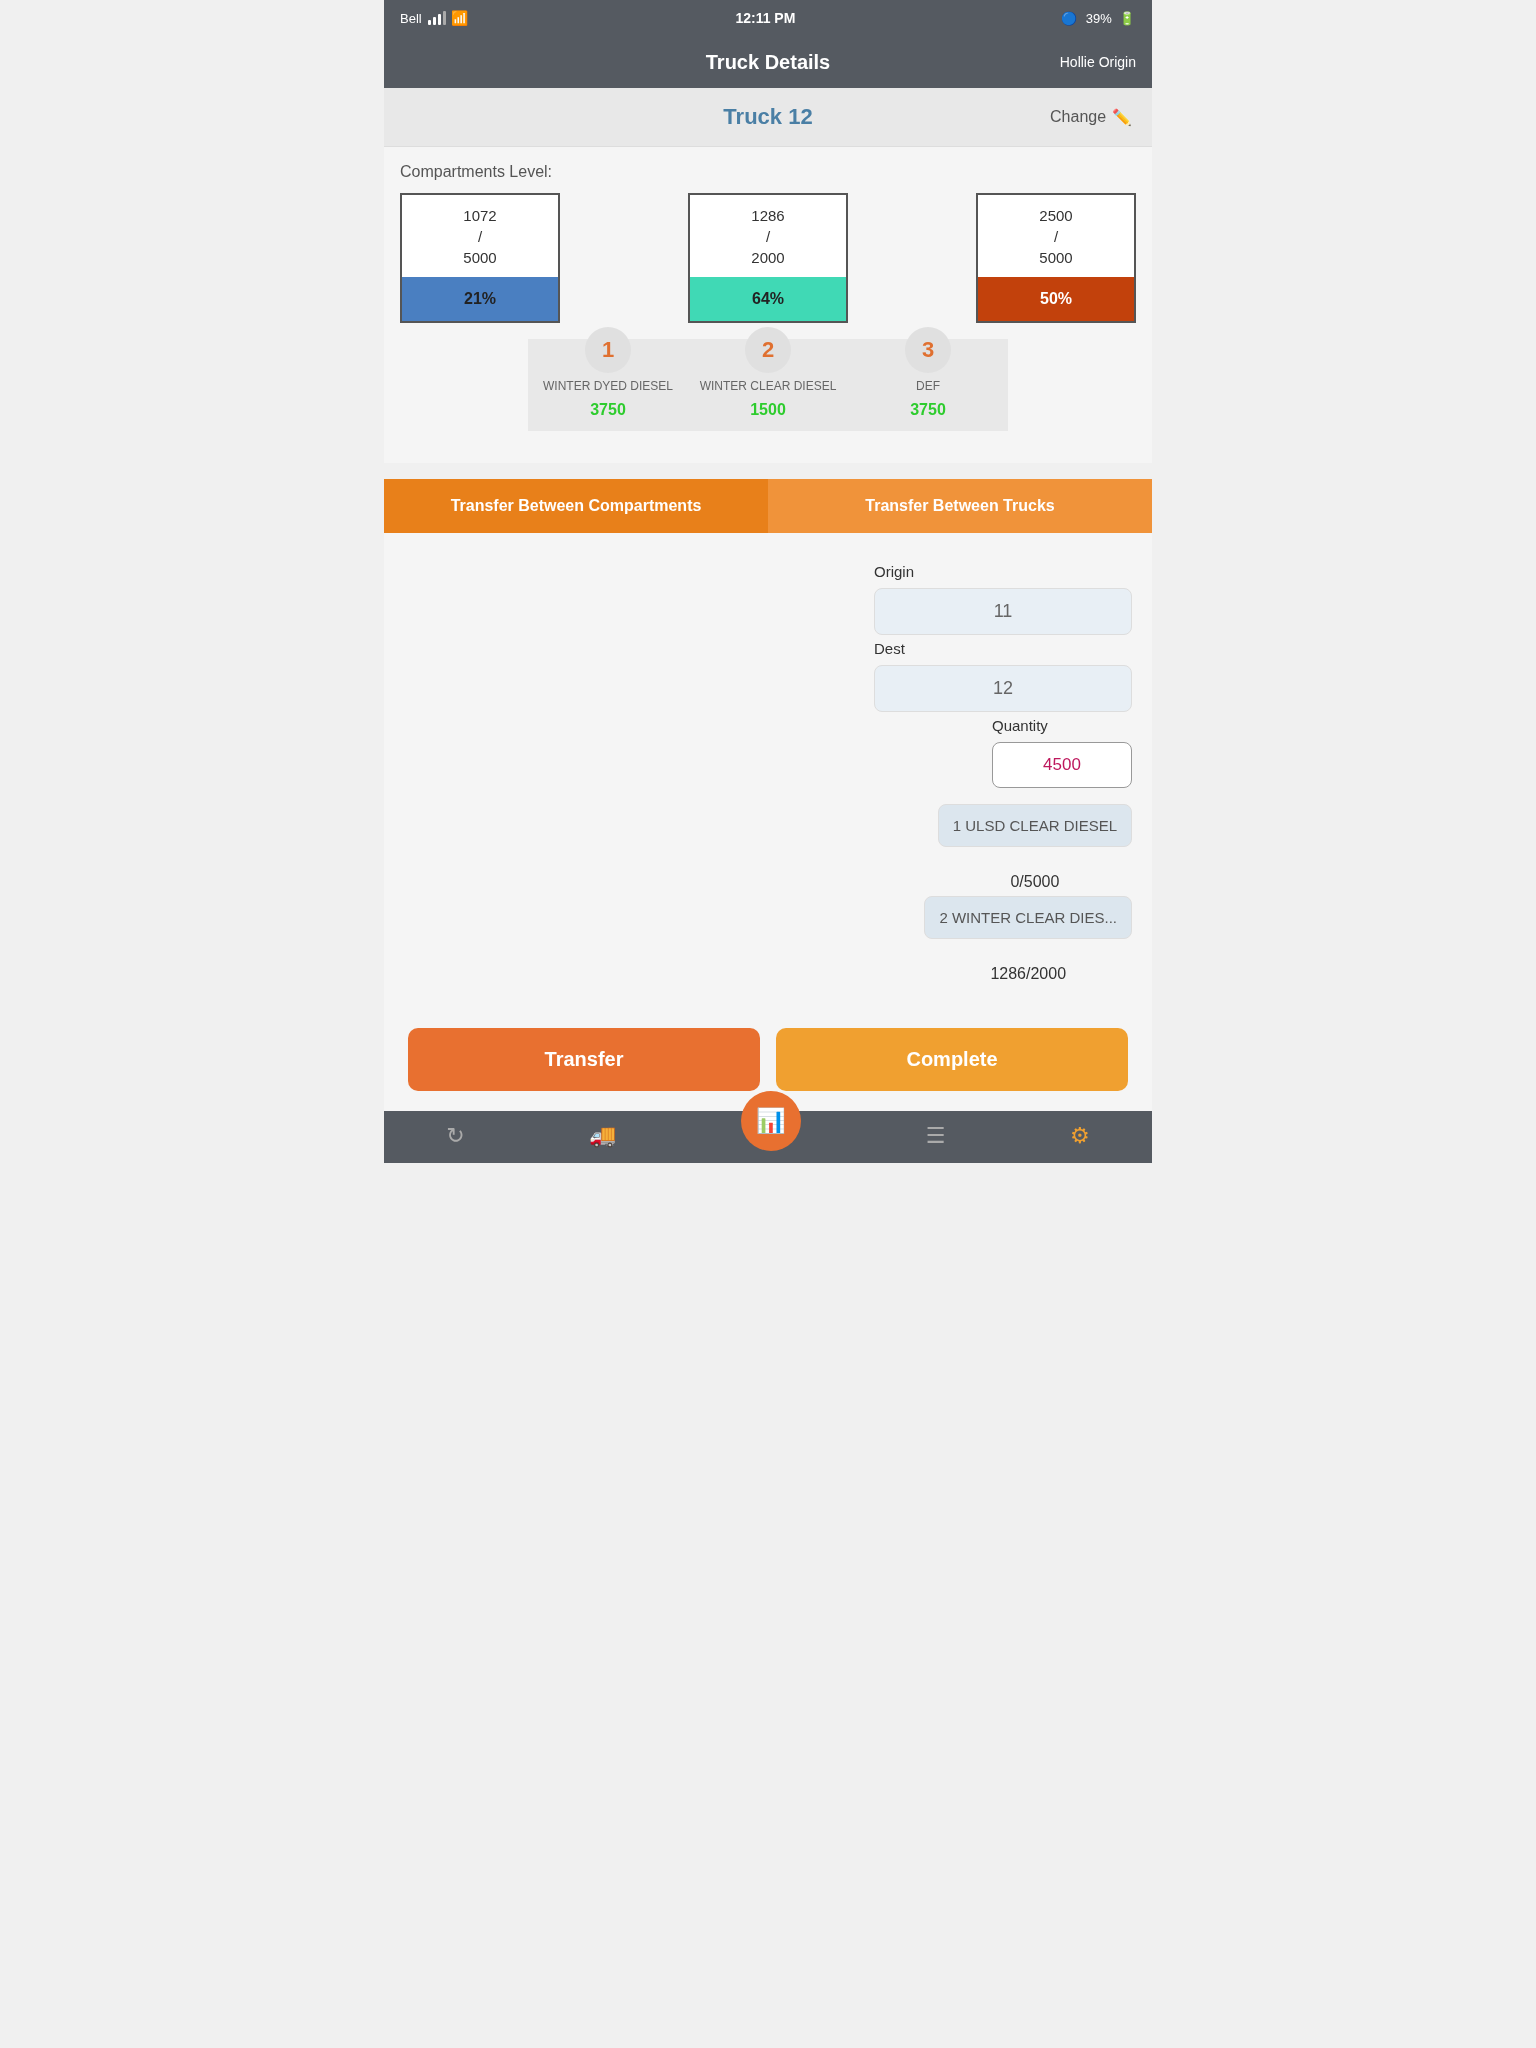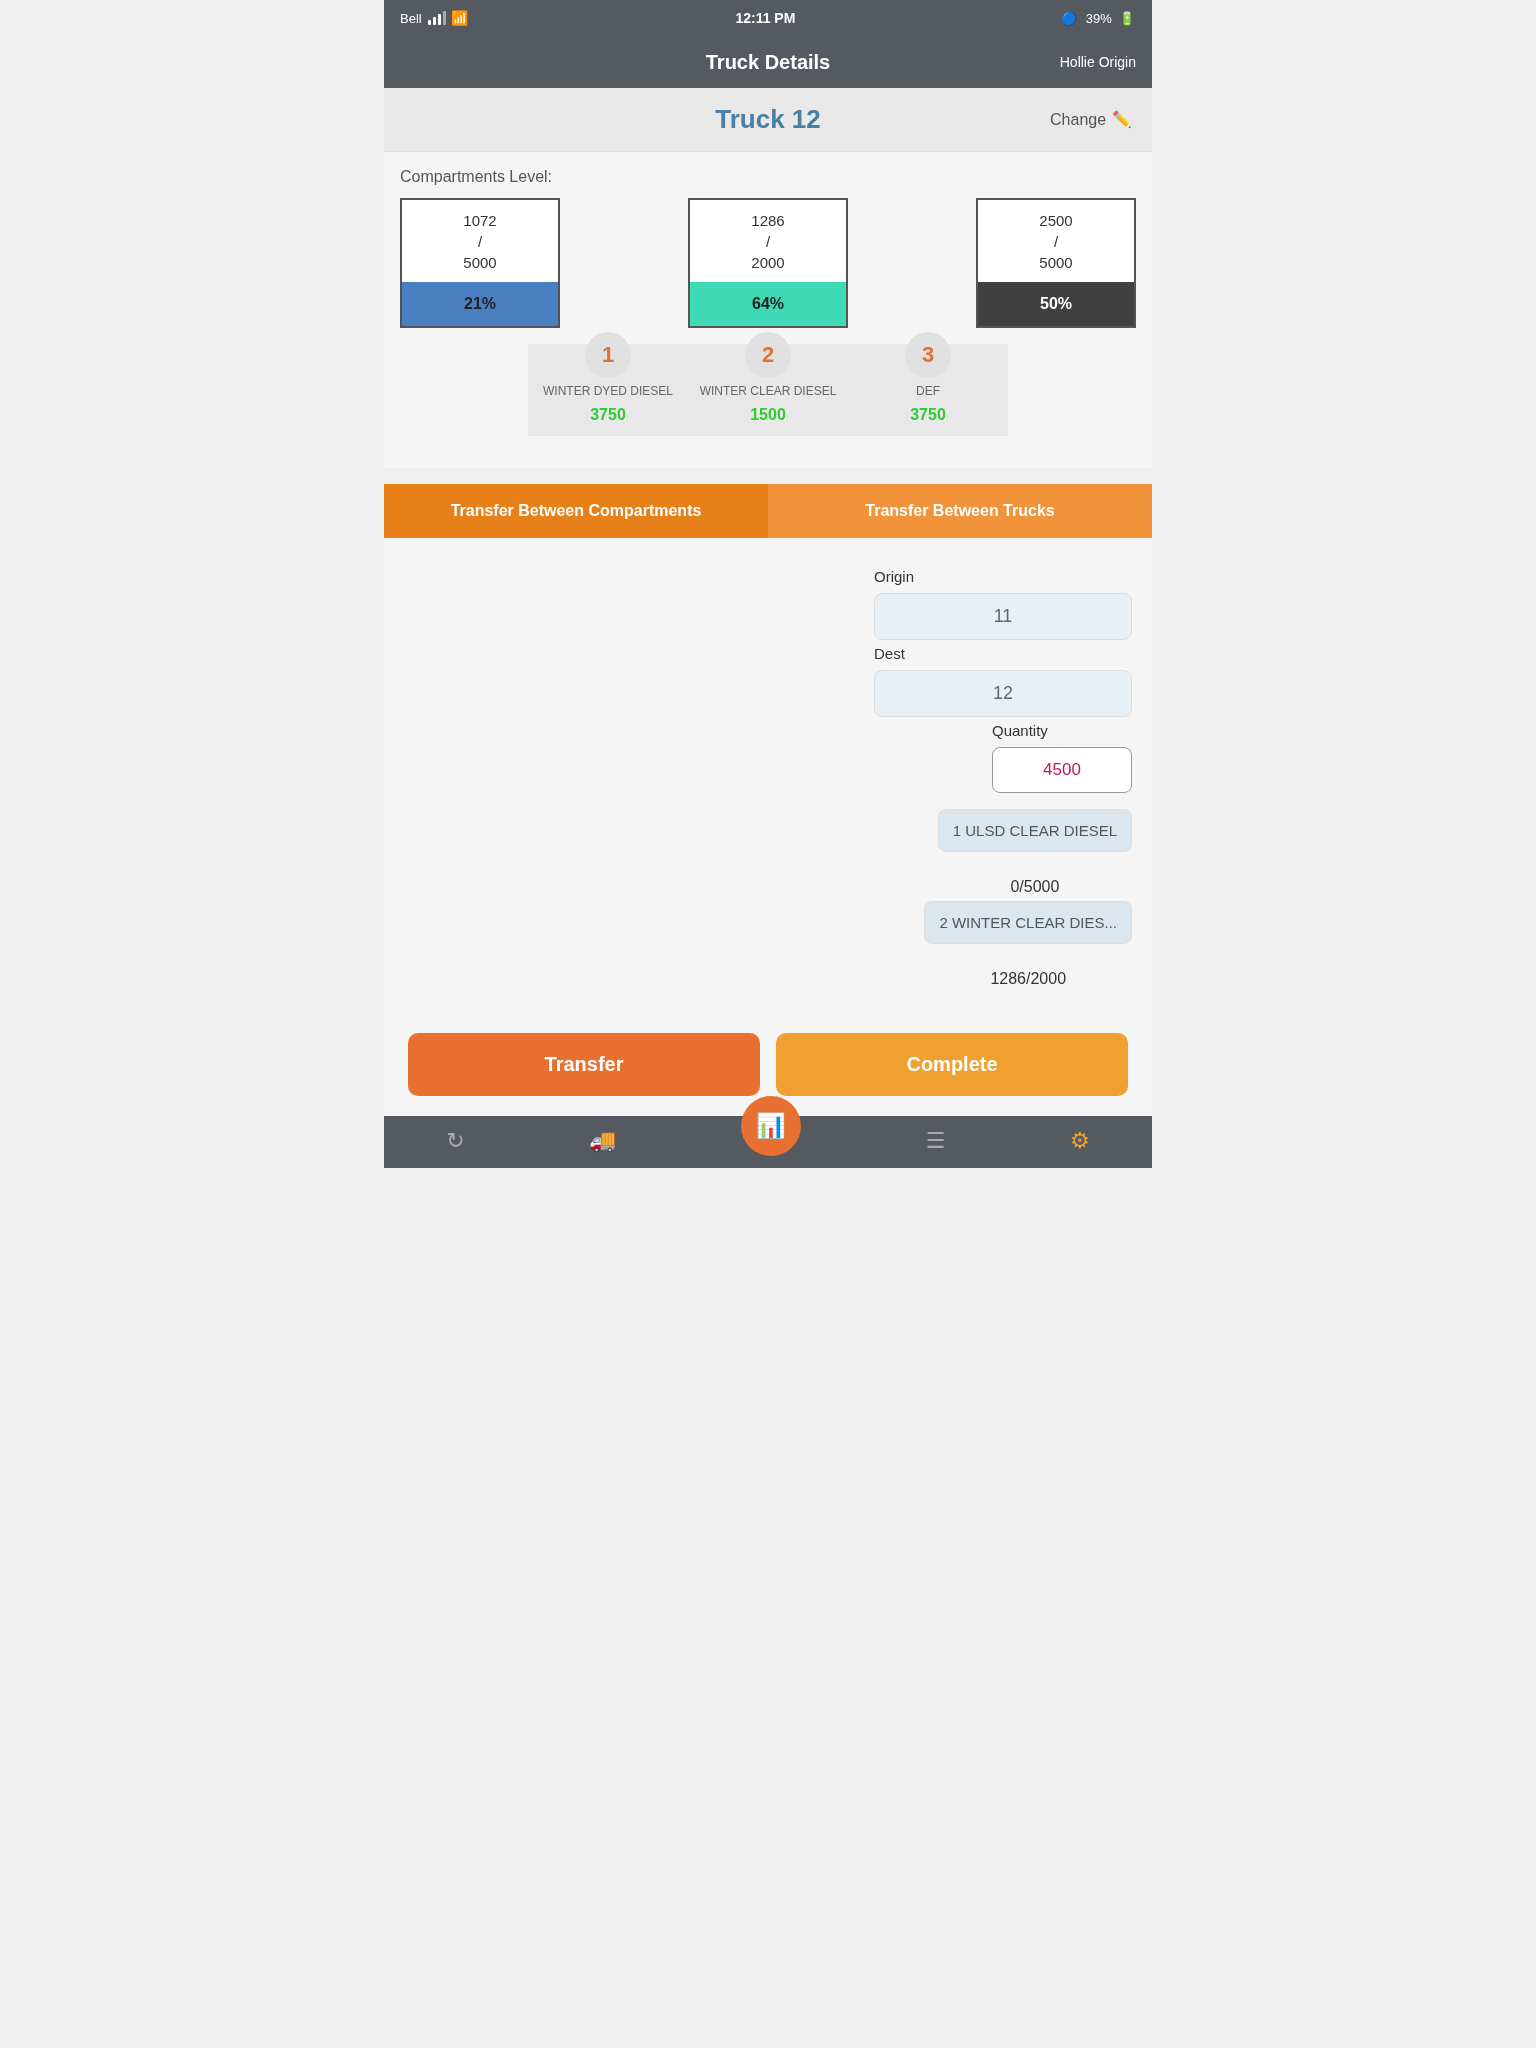--- a/index.html
+++ b/index.html
@@ -57,21 +57,21 @@
     .truck-header {
       background: #e8e8e8;
       display: flex;
       justify-content: center;
       align-items: center;
       padding: 16px;
       position: relative;
       border-bottom: 1px solid #ddd;
     }
     .truck-title {
-      font-size: 26px;
+      font-size: 22px;
       font-weight: 600;
       color: #4a7fa5;
     }
     .change-btn {
       position: absolute;
       right: 20px;
       font-size: 16px;
       color: #555;
       display: flex;
       align-items: center;
@@ -127,21 +127,21 @@
       height: 44px;
       display: flex;
       align-items: center;
       justify-content: center;
       font-size: 16px;
       font-weight: 600;
       color: #222;
     }
     .fill-blue { background: #4a7fc1; }
     .fill-teal { background: #40d9b5; }
-    .fill-red { background: #404040; color: white; }
+    .fill-red { background: #c2410c; color: white; }
 
     
     .compartment-labels {
       display: flex;
       justify-content: center;
       gap: 0;
       margin-bottom: 16px;
     }
     .comp-label {
       width: 160px;

